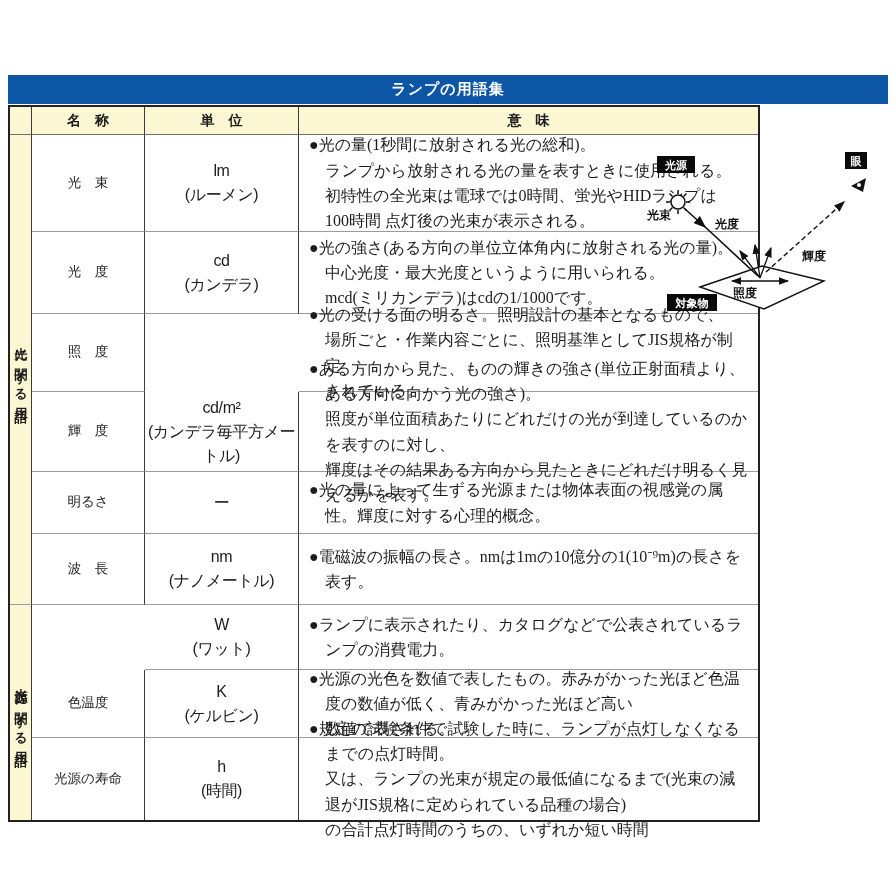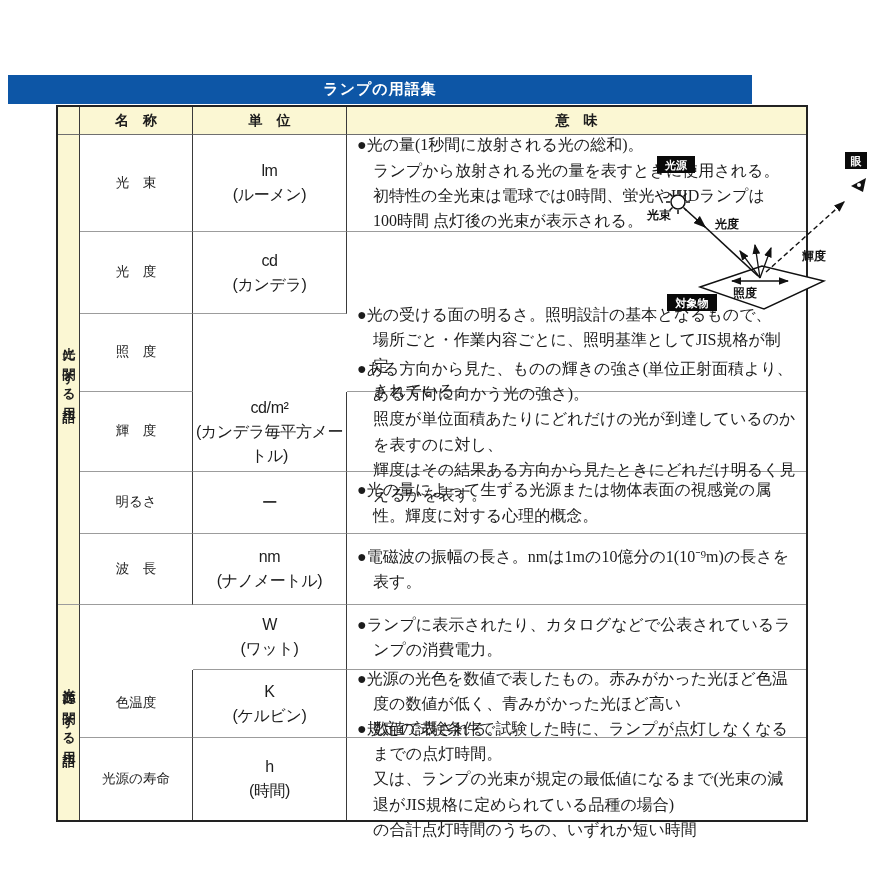--- a/index.html
+++ b/index.html
@@ -3,32 +3,31 @@
 <meta charset="utf-8">
 <style>
   html,body{margin:0;padding:0;background:#fff;}
   body{
     width:896px;height:896px;position:relative;overflow:hidden;
     font-family:"Liberation Sans","DejaVu Sans",sans-serif;
     color:#1c1c1c;
     -webkit-font-smoothing:antialiased;
   }
   .title-bar{
-    position:absolute;left:8px;top:75px;width:744px;height:29px;
+    position:absolute;left:8px;top:75px;width:880px;height:29px;
     background:#0d56a6;color:#fff;font-weight:bold;font-size:15px;
     display:flex;align-items:center;justify-content:center;letter-spacing:1px;
   }
   .glossary-table{
     position:absolute;left:8px;top:105px;width:752px;height:717px;
     border:2px solid #222;box-sizing:border-box;
     display:grid;
     grid-template-columns:22px 113px 154px 1fr;
     grid-template-rows:28px 97px 82px 78px 80px 62px 71px 65px 68px auto;
     background:#fff;
-    margin-left:48px;
   }
   .cell{
     box-sizing:border-box;display:flex;align-items:center;justify-content:center;
     border-right:1px solid #3a3a3a;border-bottom:1px solid #9c9c9c;
     min-width:0;min-height:0;
   }
   .last-col{border-right:none;}
   .last-row{border-bottom:none;}
   .hcell{
     background:#fbf7d3;font-weight:bold;font-size:14px;
@@ -74,20 +73,25 @@
   <div class="cell meaning-cell last-col" style="grid-row:2;grid-column:4">
       <div class="meaning-text">●光の量(1秒間に放射される光の総和)。
 ランプから放射される光の量を表すときに使用される。
 初特性の全光束は電球では0時間、蛍光やHIDランプは
 100時間 点灯後の光束が表示される。</div>
     </div>
 
   <div class="cell name-cell" style="grid-row:3;grid-column:2">光　度</div>
   <div class="cell unit-cell" style="grid-row:3;grid-column:3">cd
 (カンデラ)</div>
+  <div class="cell meaning-cell last-col" style="grid-row:3;grid-column:4">
+      <div class="meaning-text">●光の強さ(ある方向の単位立体角内に放射される光の量)。
+中心光度・最大光度というように用いられる。
+mcd(ミリカンデラ)はcdの1/1000です。</div>
+    </div>
 
   <div class="cell name-cell" style="grid-row:4;grid-column:2">照　度</div>
   <div class="cell meaning-cell last-col" style="grid-row:4;grid-column:4">
       <div class="meaning-text">●光の受ける面の明るさ。照明設計の基本となるもので、
 場所ごと・作業内容ごとに、照明基準としてJIS規格が制定
 されている。</div>
     </div>
 
   <div class="cell name-cell" style="grid-row:5;grid-column:2">輝　度</div>
   <div class="cell unit-cell" style="grid-row:5;grid-column:3">cd/m²

